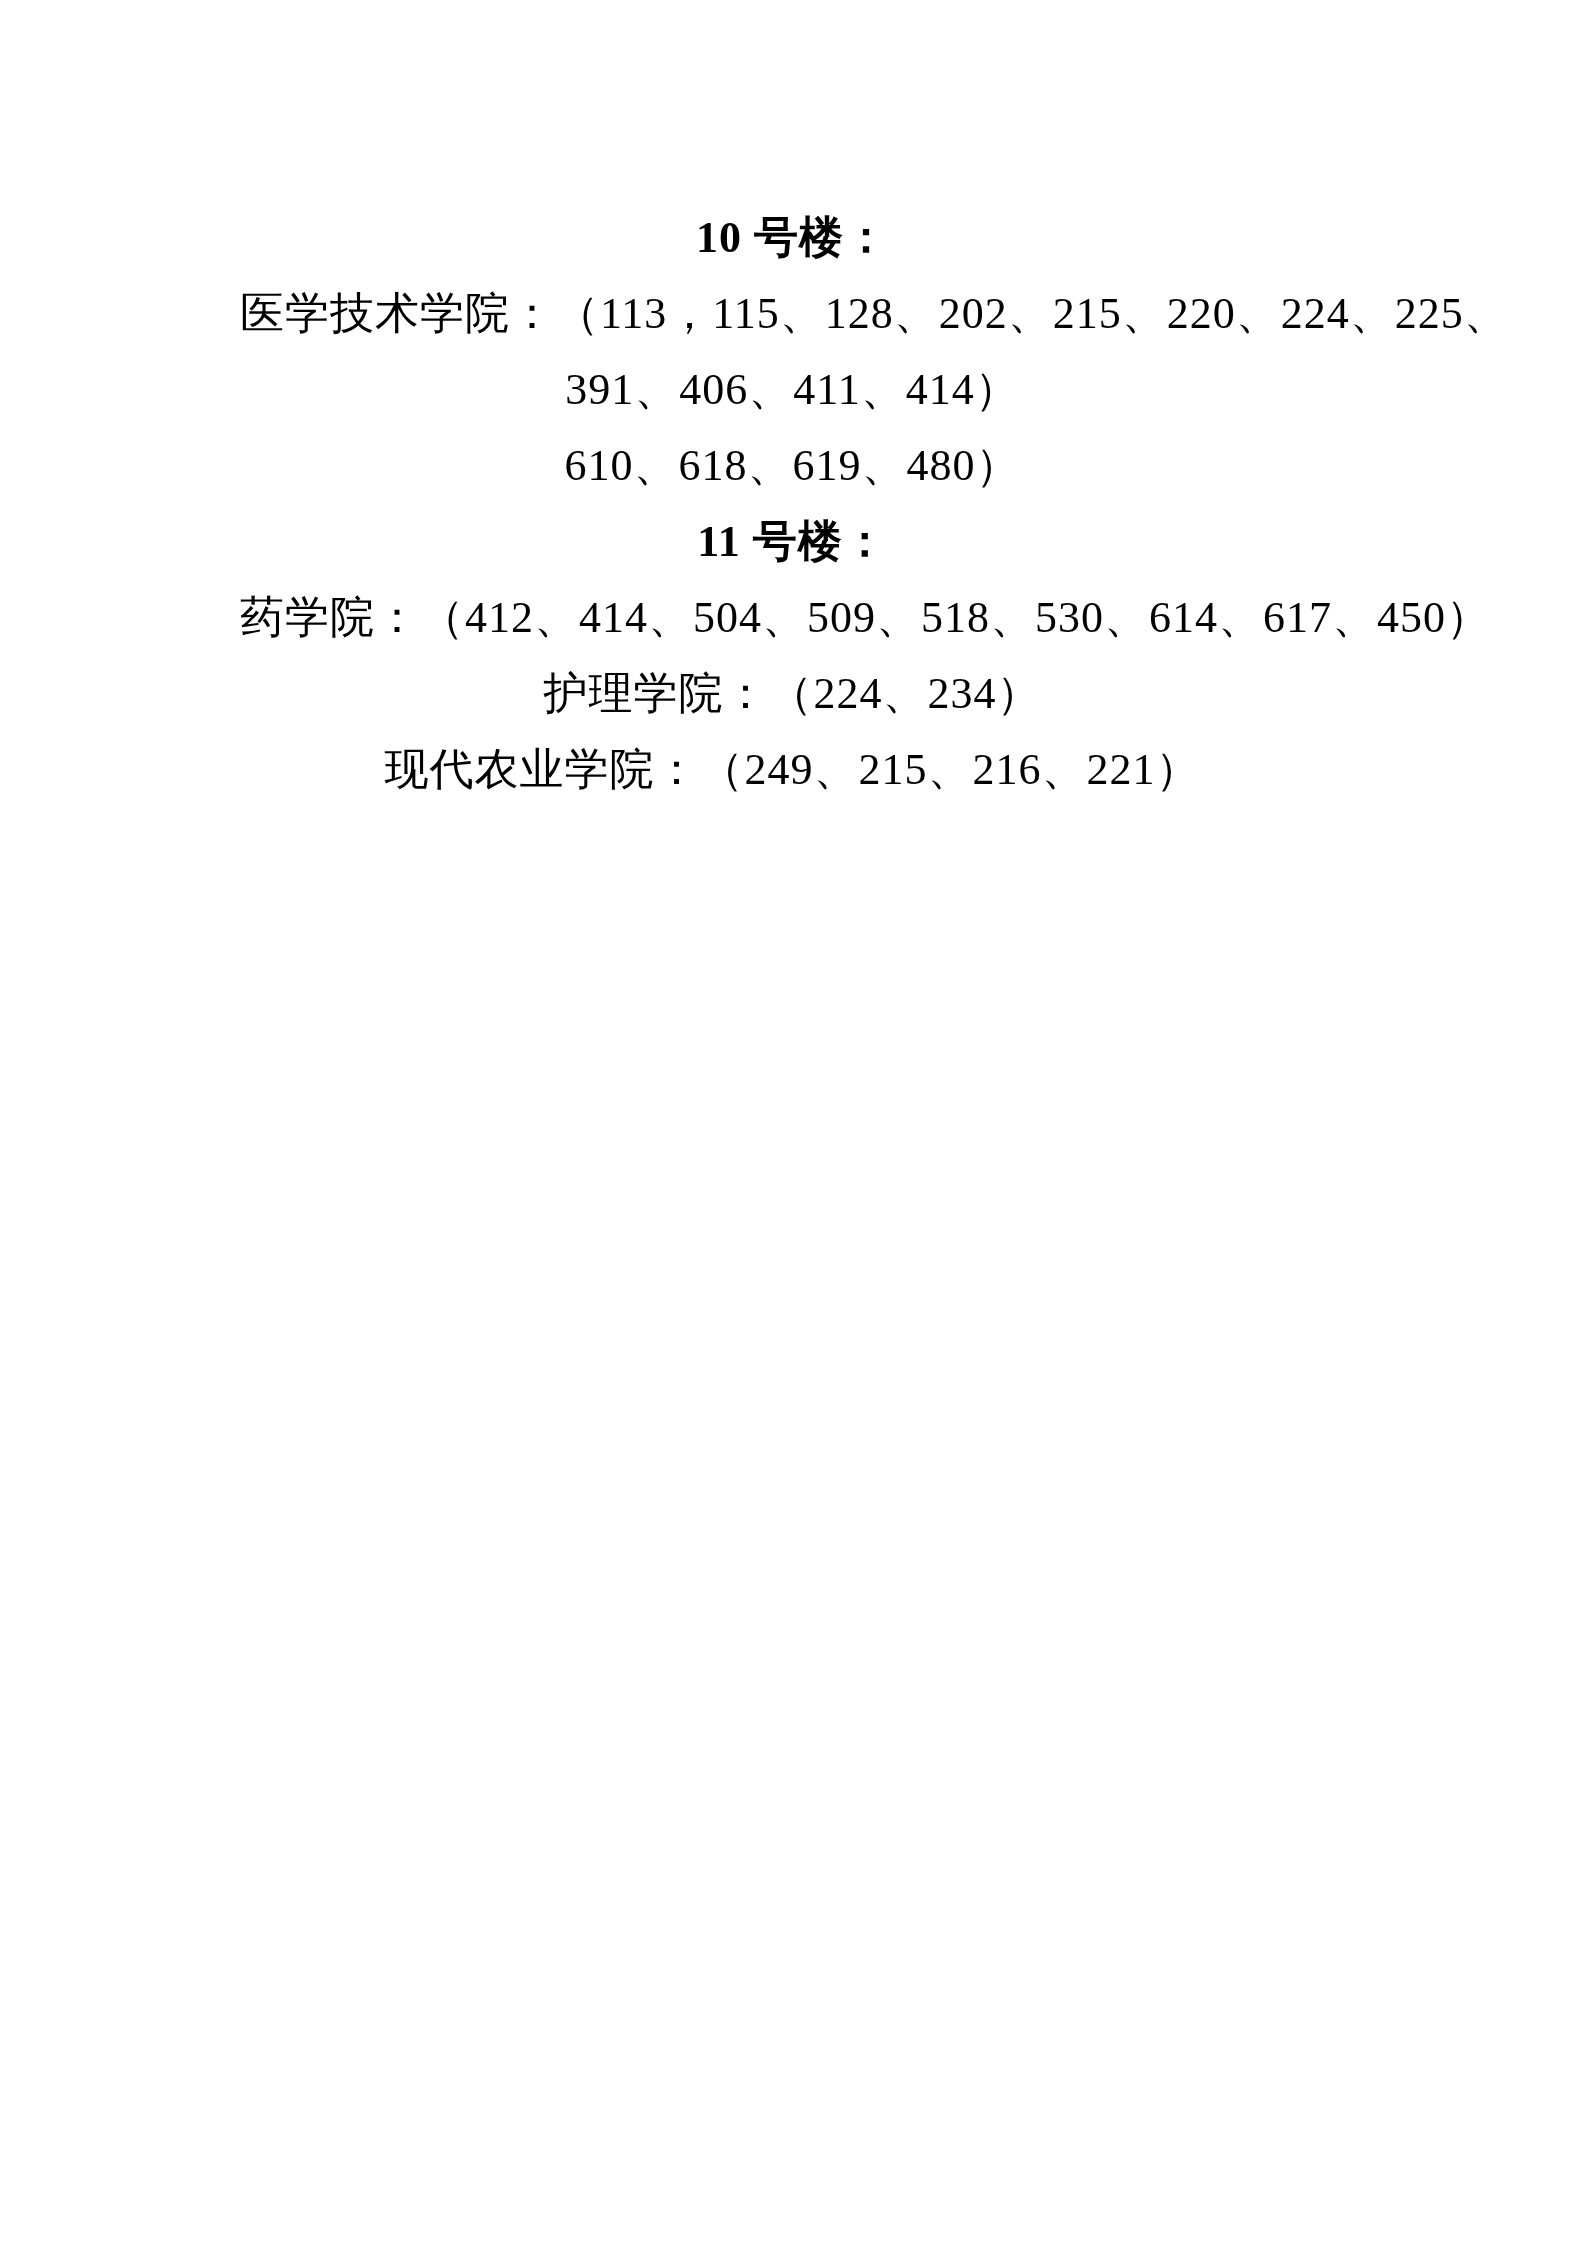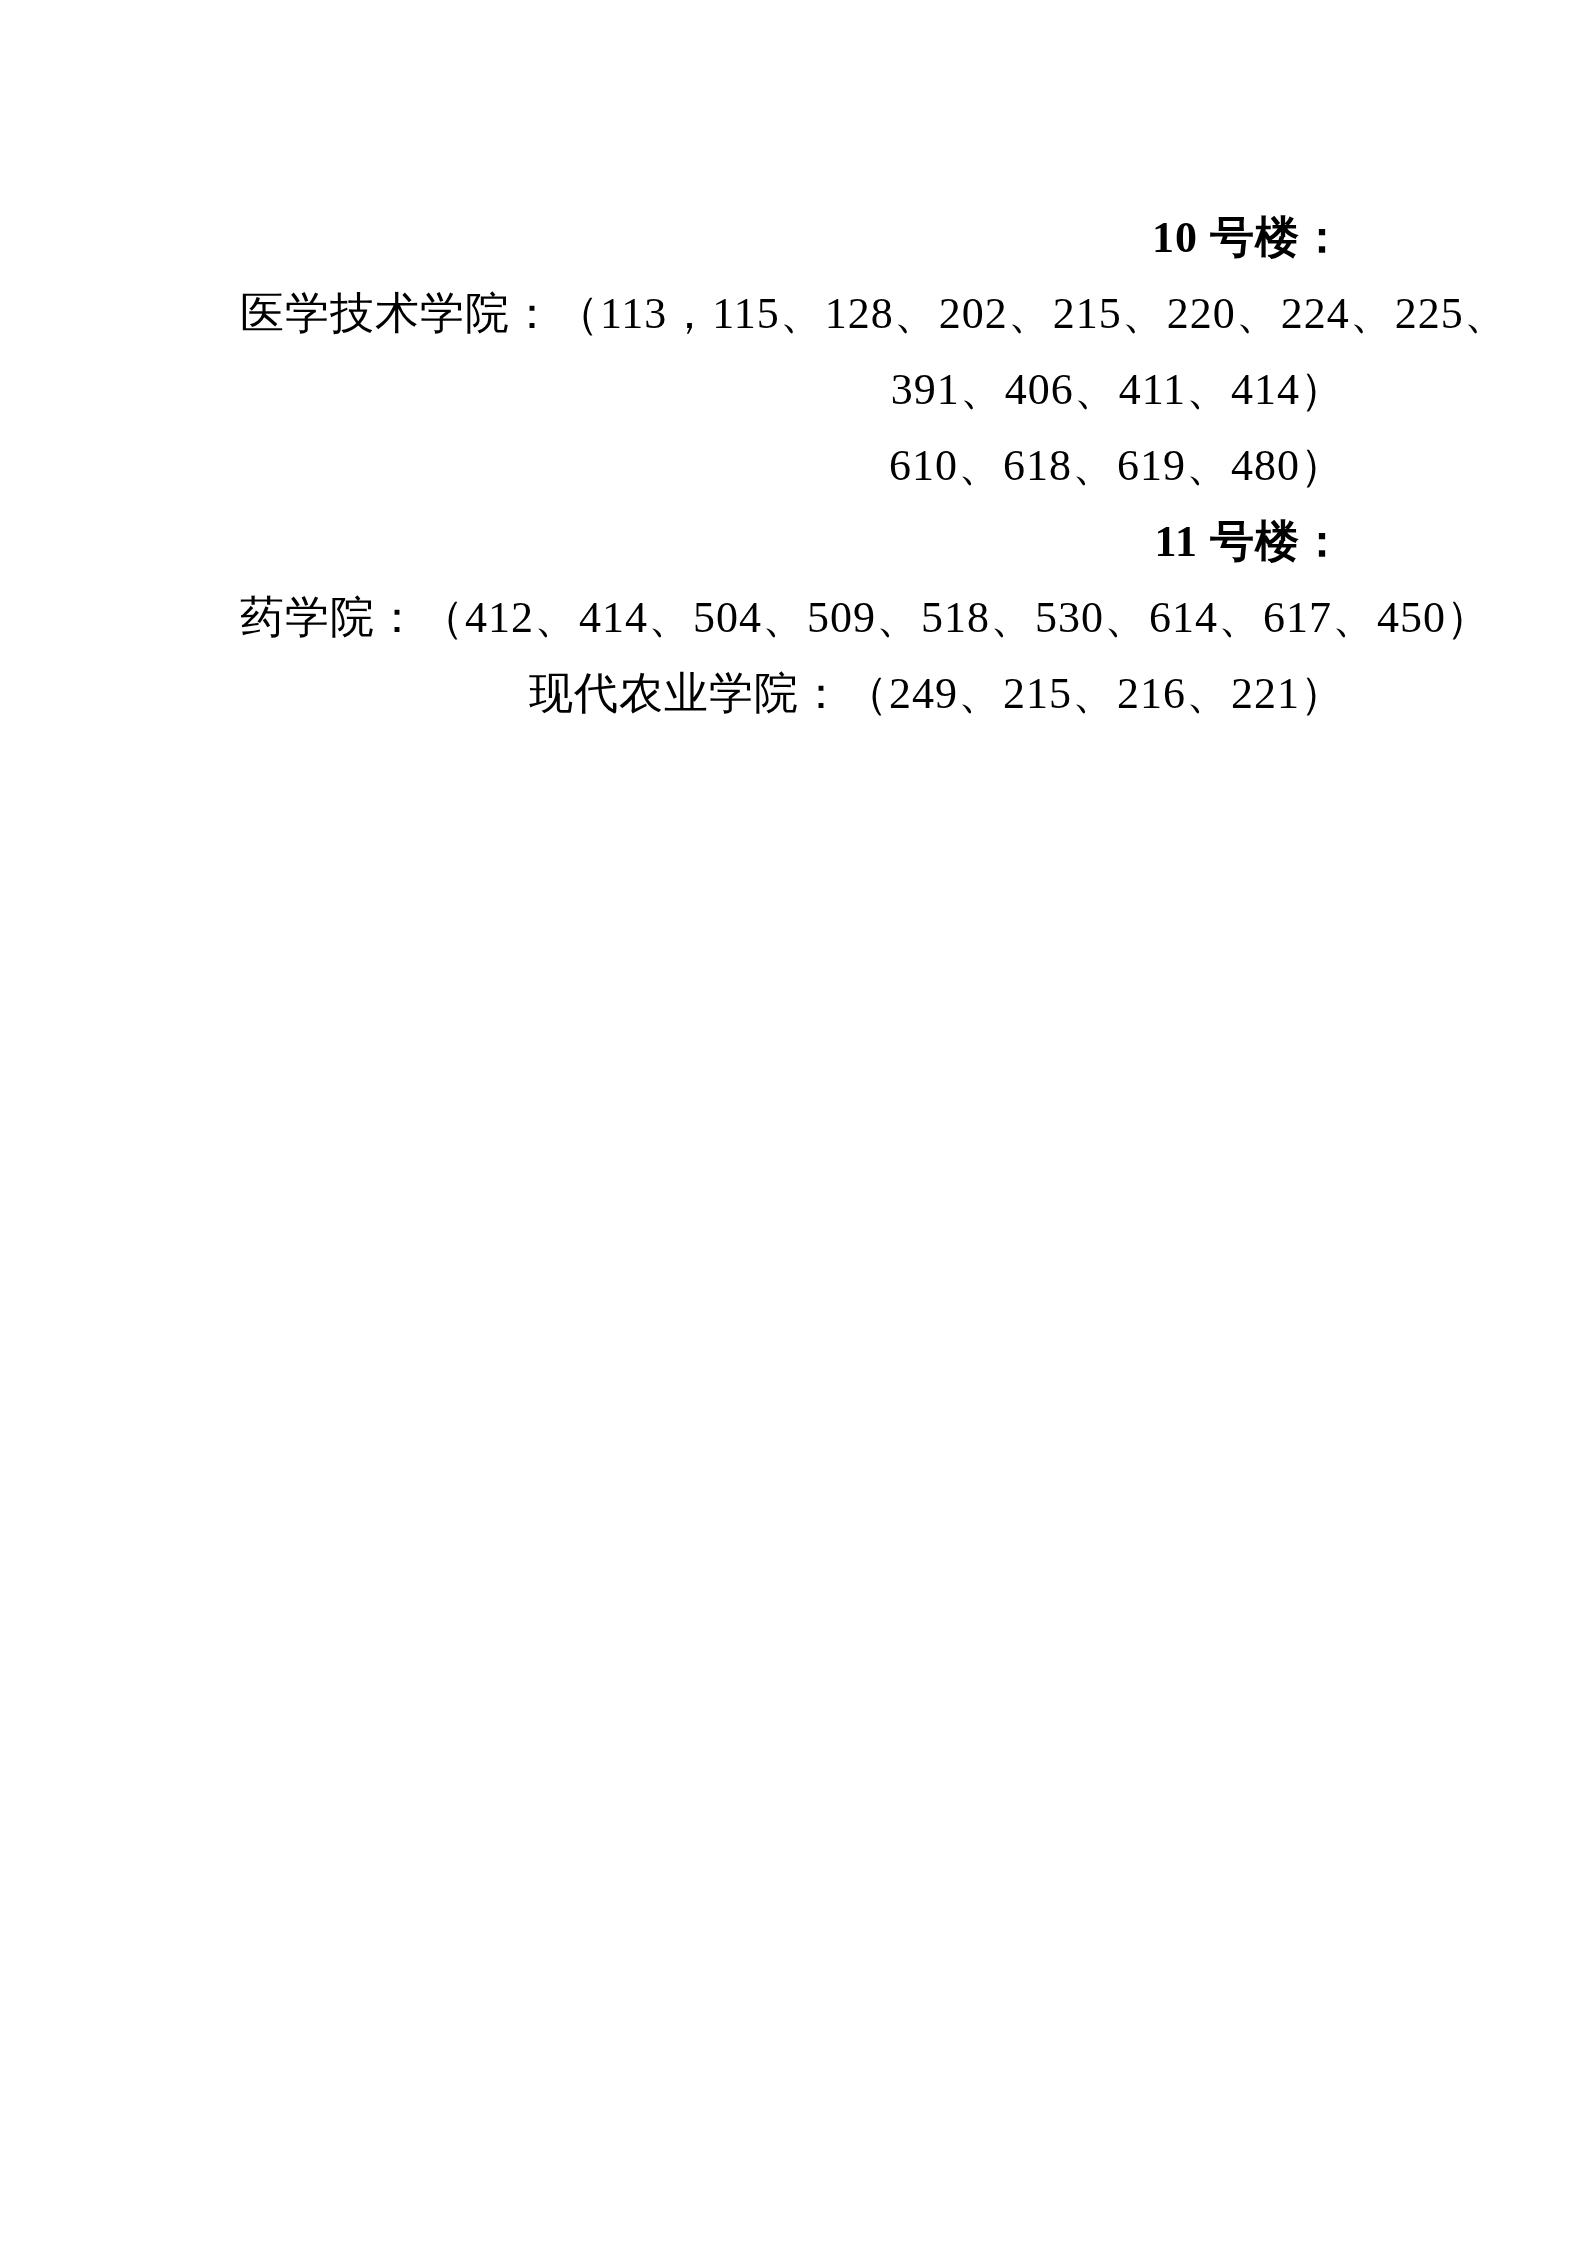--- a/index.html
+++ b/index.html
@@ -19,34 +19,35 @@
     left: 240px;
     top: 200px;
     width: 1105px;
   }
   .line {
     height: 76px;
     line-height: 76px;
     font-size: 44px;
     white-space: nowrap;
     letter-spacing: 1px;
-    text-align: right;
+    text-align: center;
   }
   .line.bold {
     font-weight: bold;
   }
   .line.justify {
     text-align: justify;
     text-align-last: justify;
   }
 </style>
 </head>
 <body>
 
 <div class="doc">
   <div class="line bold">10 号楼：</div>
   <div class="line justify">医学技术学院：（113，115、128、202、215、220、224、225、</div>
   <div class="line">391、406、411、414）</div>
   <div class="line">610、618、619、480）</div>
   <div class="line bold">11 号楼：</div>
   <div class="line justify">药学院：（412、414、504、509、518、530、614、617、450）</div>
+  <div class="line">护理学院：（224、234）</div>
   <div class="line">现代农业学院：（249、215、216、221）</div>
 </div>
 
 </body></html>

